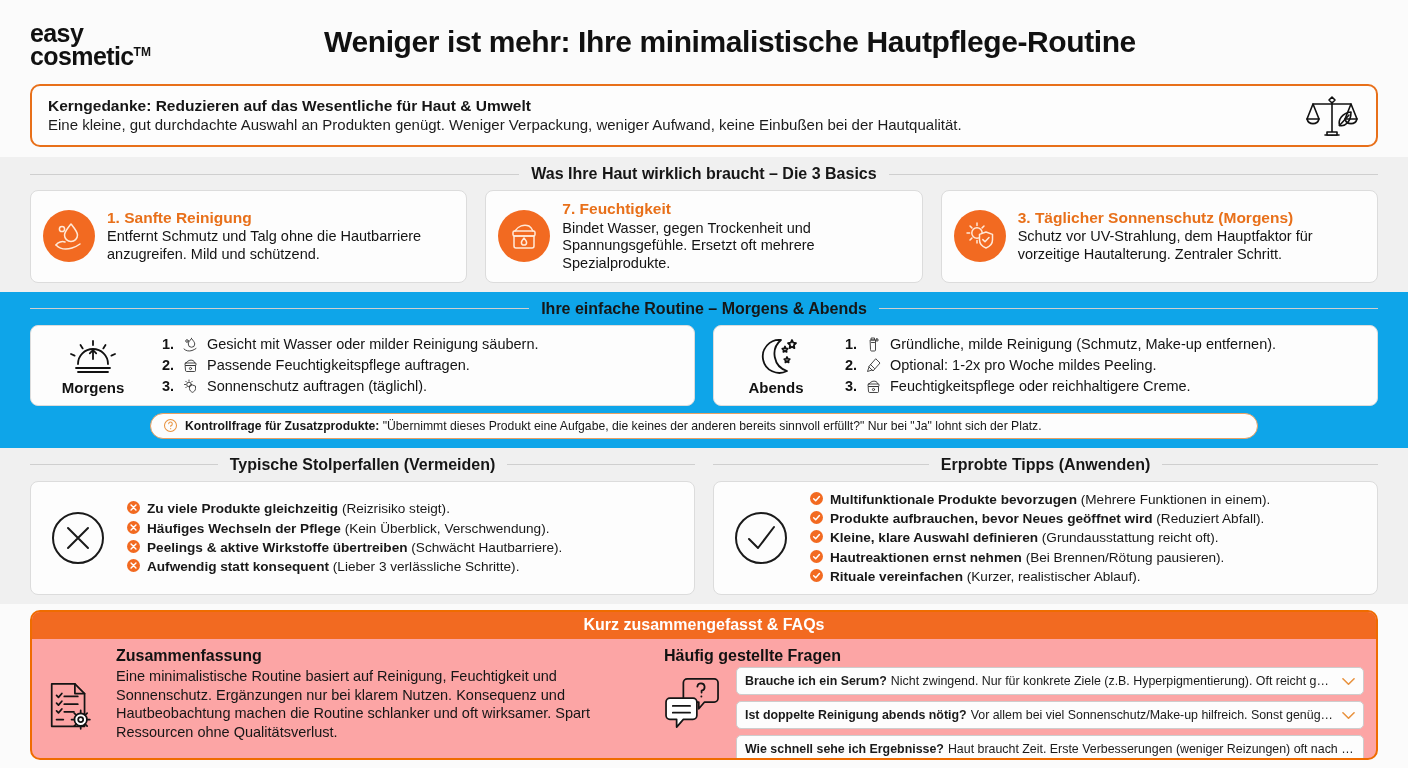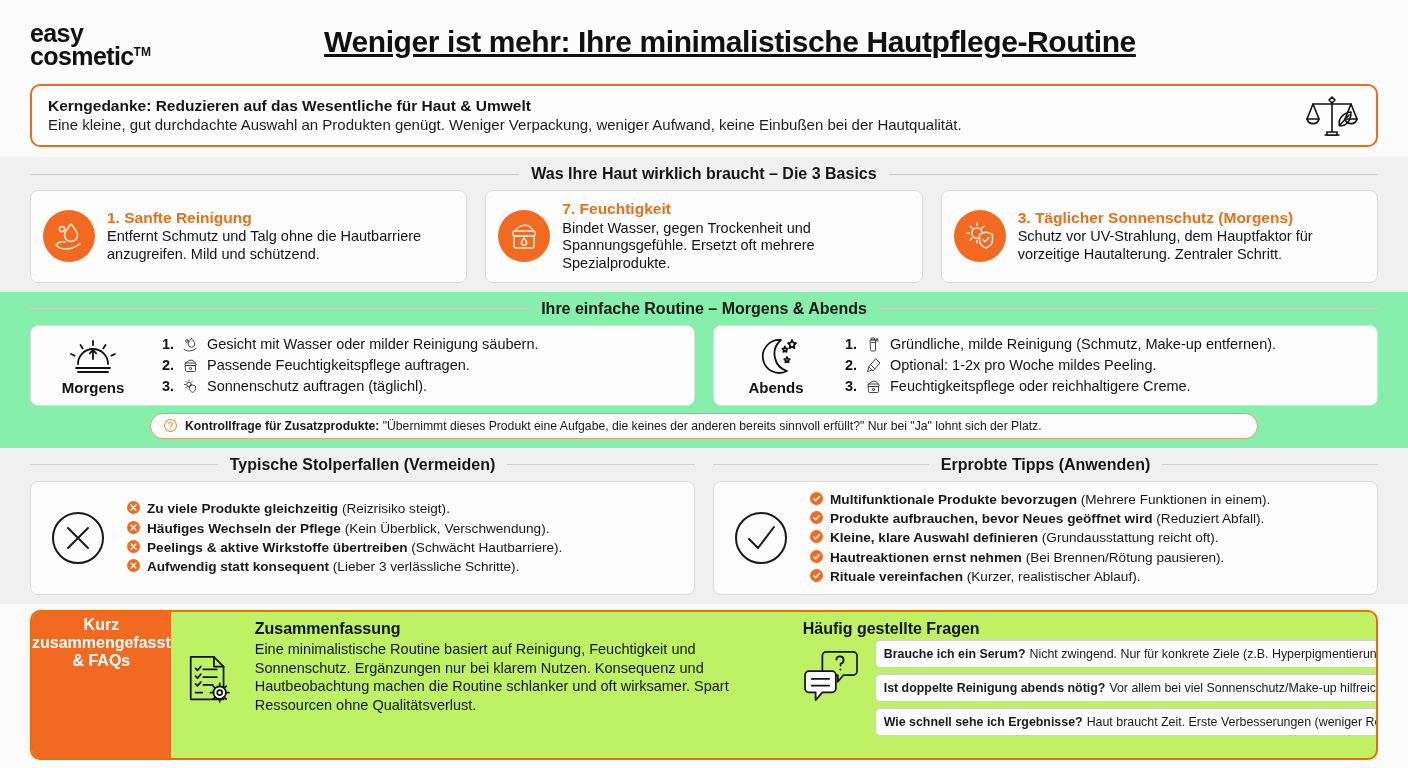--- a/index.html
+++ b/index.html
@@ -43,21 +43,20 @@
   }
   .main-title {
     width: 100%;
     text-align: center;
     font-size: 30px;
     font-weight: 800;
     letter-spacing: -0.4px;
     color: #111;
     padding-left: 80px;
     padding-right: 28px;
-    text-decoration: underline;
   }
 
   
   .core-box {
     margin: 0 30px 10px 30px;
     border: 2px solid #E8701A;
     border-radius: 10px;
     background: #fdfdfd;
     height: 63px;
     display: flex;
@@ -72,21 +71,21 @@
   .core-sub {
     font-size: 15px; color: #1c1c1c; line-height: 1.3;
   }
   .core-icon { width: 60px; display: flex; justify-content: flex-end; }
 
   
   .band {
     background: #f0f0f0;
     padding: 5px 30px 9px 30px;
   }
-  .band.white { background: #86efac; }
+  .band.white { background: #0ea5e9; }
   .band-title {
     display: flex; align-items: center; gap: 12px;
     font-size: 16px; font-weight: 700; color: #161616;
     margin: 3px 0 7px 0;
     justify-content: center;
   }
   .band-title::before, .band-title::after {
     content: ""; height: 1px; background: #cfcfcf; flex: 1;
   }
 
@@ -155,24 +154,24 @@
   }
   .list-item .bullet { flex: 0 0 auto; margin-top: 2px; }
   .list-item b { font-weight: 700; }
 
   
   .bottom {
     margin: 6px 30px 8px 30px;
     border: 2px solid #EF6C00;
     border-radius: 10px;
     overflow: hidden;
-    background: #bef264;
+    background: #fca5a5;
     flex: 1;
     display: flex;
-    flex-direction: row;
+    flex-direction: column;
     min-height: 0;
   }
   .bottom-head {
     background: #F26A21;
     color: #ffffff;
     text-align: center;
     font-weight: 700;
     font-size: 16px;
     padding: 4px 0 5px 0;
   }

